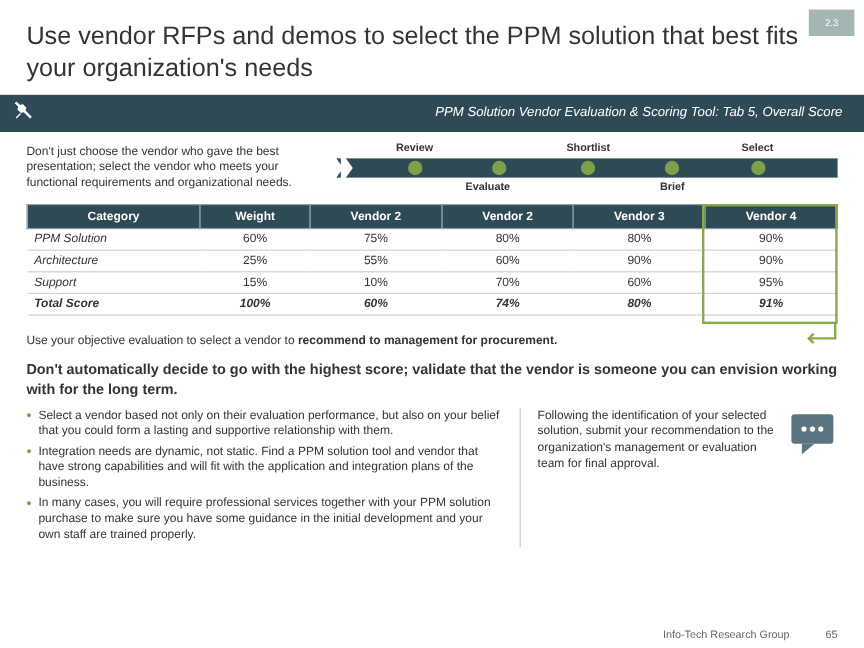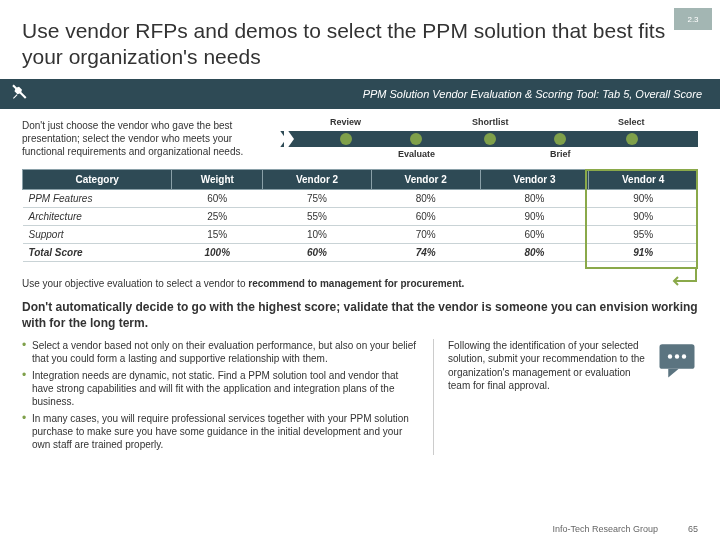--- a/index.html
+++ b/index.html
@@ -57,21 +57,21 @@
   </div>
 
   <div class="row1">
     <div class="intro">Don't just choose the vendor who gave the best presentation; select the vendor who meets your functional requirements and organizational needs.</div>
     <div class="process">
       <div class="proc-bar"></div>
       <div class="chev c1"></div>
         <div class="chev c2"></div>
       <span class="plabel" style="left:50px; top:2px;">Review</span>
       <span class="dot green" style="left:60px;"></span>
-      <span class="plabel" style="left:118px; top:34px;">Evaluate</span>
+      <span class="plabel" style="left:108px; top:34px;">Evaluate</span>
       <span class="dot green" style="left:130px;"></span>
       <span class="plabel" style="left:192px; top:2px;">Shortlist</span>
       <span class="dot green" style="left:204px;"></span>
       <span class="plabel" style="left:270px; top:34px;">Brief</span>
       <span class="dot green" style="left:274px;"></span>
       <span class="plabel" style="left:338px; top:2px;">Select</span>
       <span class="dot green" style="left:346px;"></span>
     </div>
   </div>
 
@@ -82,21 +82,21 @@
             <th>Category</th>
             <th>Weight</th>
             <th>Vendor 2</th>
             <th>Vendor 2</th>
             <th>Vendor 3</th>
             <th>Vendor 4</th>
           </tr>
         </thead>
       <tbody id="tbody">
           <tr>
-            <td>PPM Features</td>
+            <td>PPM Solution</td>
             <td>60%</td>
             <td>75%</td>
             <td>80%</td>
             <td>80%</td>
             <td>90%</td>
           </tr>
           <tr>
             <td>Architecture</td>
             <td>25%</td>
             <td>55%</td>

